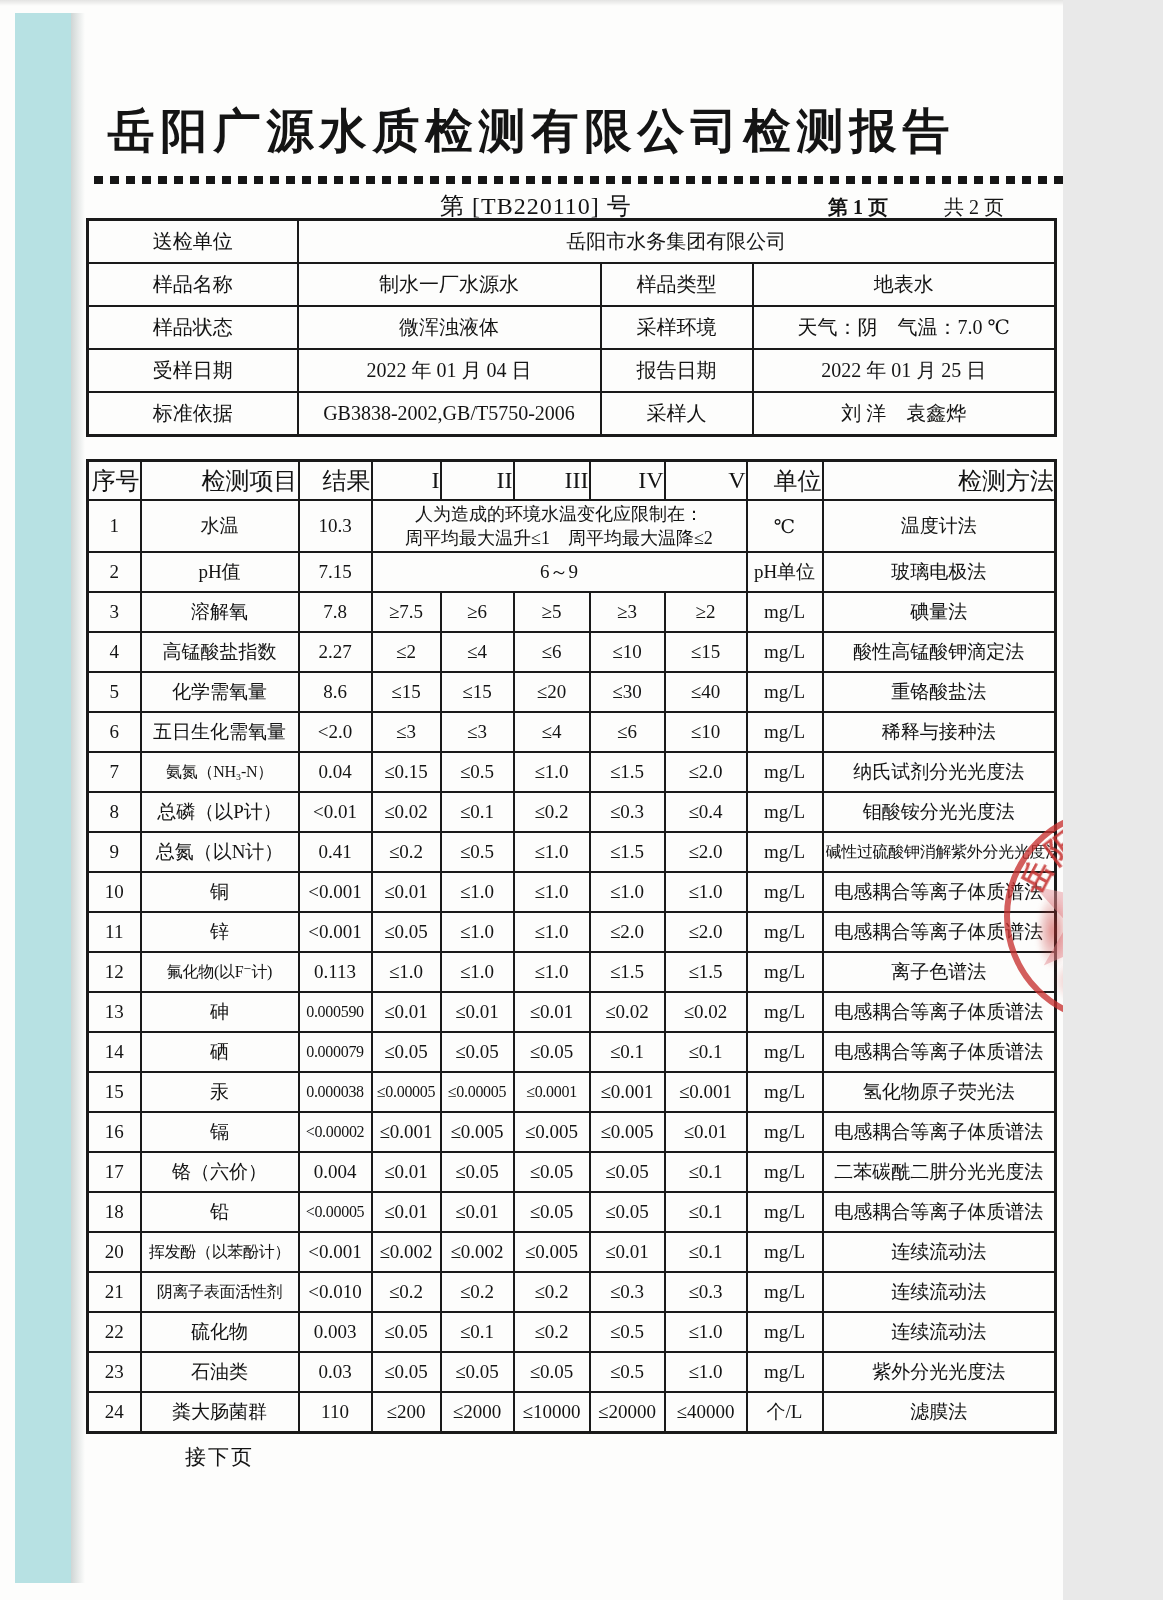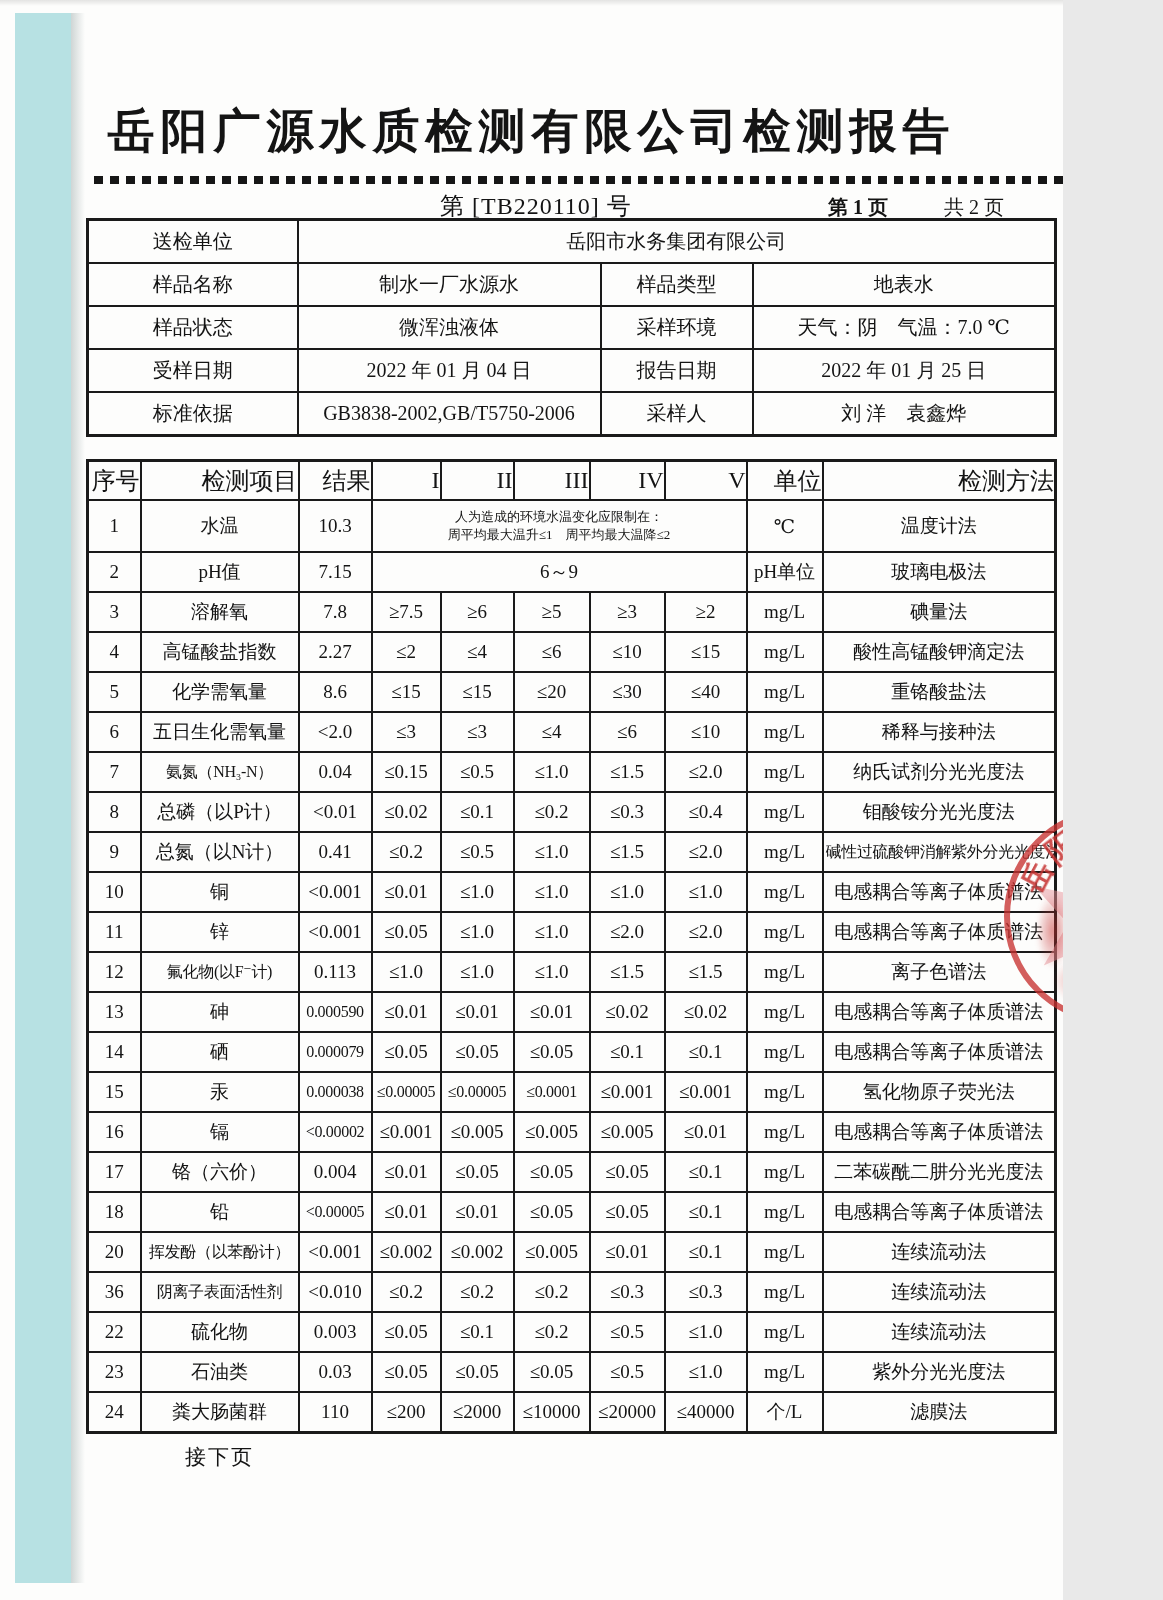--- a/index.html
+++ b/index.html
@@ -70,21 +70,21 @@
     height:37px;text-align:right;vertical-align:middle;
     padding:0;overflow:hidden;white-space:nowrap;
   }
   .results-table td{
     border:2px solid #1a1a1a;
     font-size:19px;
     height:38px;text-align:center;vertical-align:middle;
     padding:0 2px;overflow:hidden;white-space:nowrap;
   }
   .results-table td.small{font-size:16px;letter-spacing:-0.3px;}
-  .results-table td.note-cell{font-size:13px;line-height:1.35;}
+  .results-table td.note-cell{font-size:18px;line-height:1.35;}
   .footer-note{
     position:absolute;left:185px;top:1443px;
     font-size:21px;letter-spacing:2px;
   }
   
   .stamp{
     position:absolute;left:1004px;top:808px;width:216px;height:216px;
     pointer-events:none;
   }
   .stamp-ring{
@@ -423,21 +423,21 @@
           <td>&lt;0.001</td>
           <td>≤0.002</td>
           <td>≤0.002</td>
           <td>≤0.005</td>
           <td>≤0.01</td>
           <td>≤0.1</td>
           <td>mg/L</td>
           <td>连续流动法</td>
         </tr>
         <tr>
-          <td>36</td>
+          <td>21</td>
           <td class="small">阴离子表面活性剂</td>
           <td>&lt;0.010</td>
           <td>≤0.2</td>
           <td>≤0.2</td>
           <td>≤0.2</td>
           <td>≤0.3</td>
           <td>≤0.3</td>
           <td>mg/L</td>
           <td>连续流动法</td>
         </tr>

